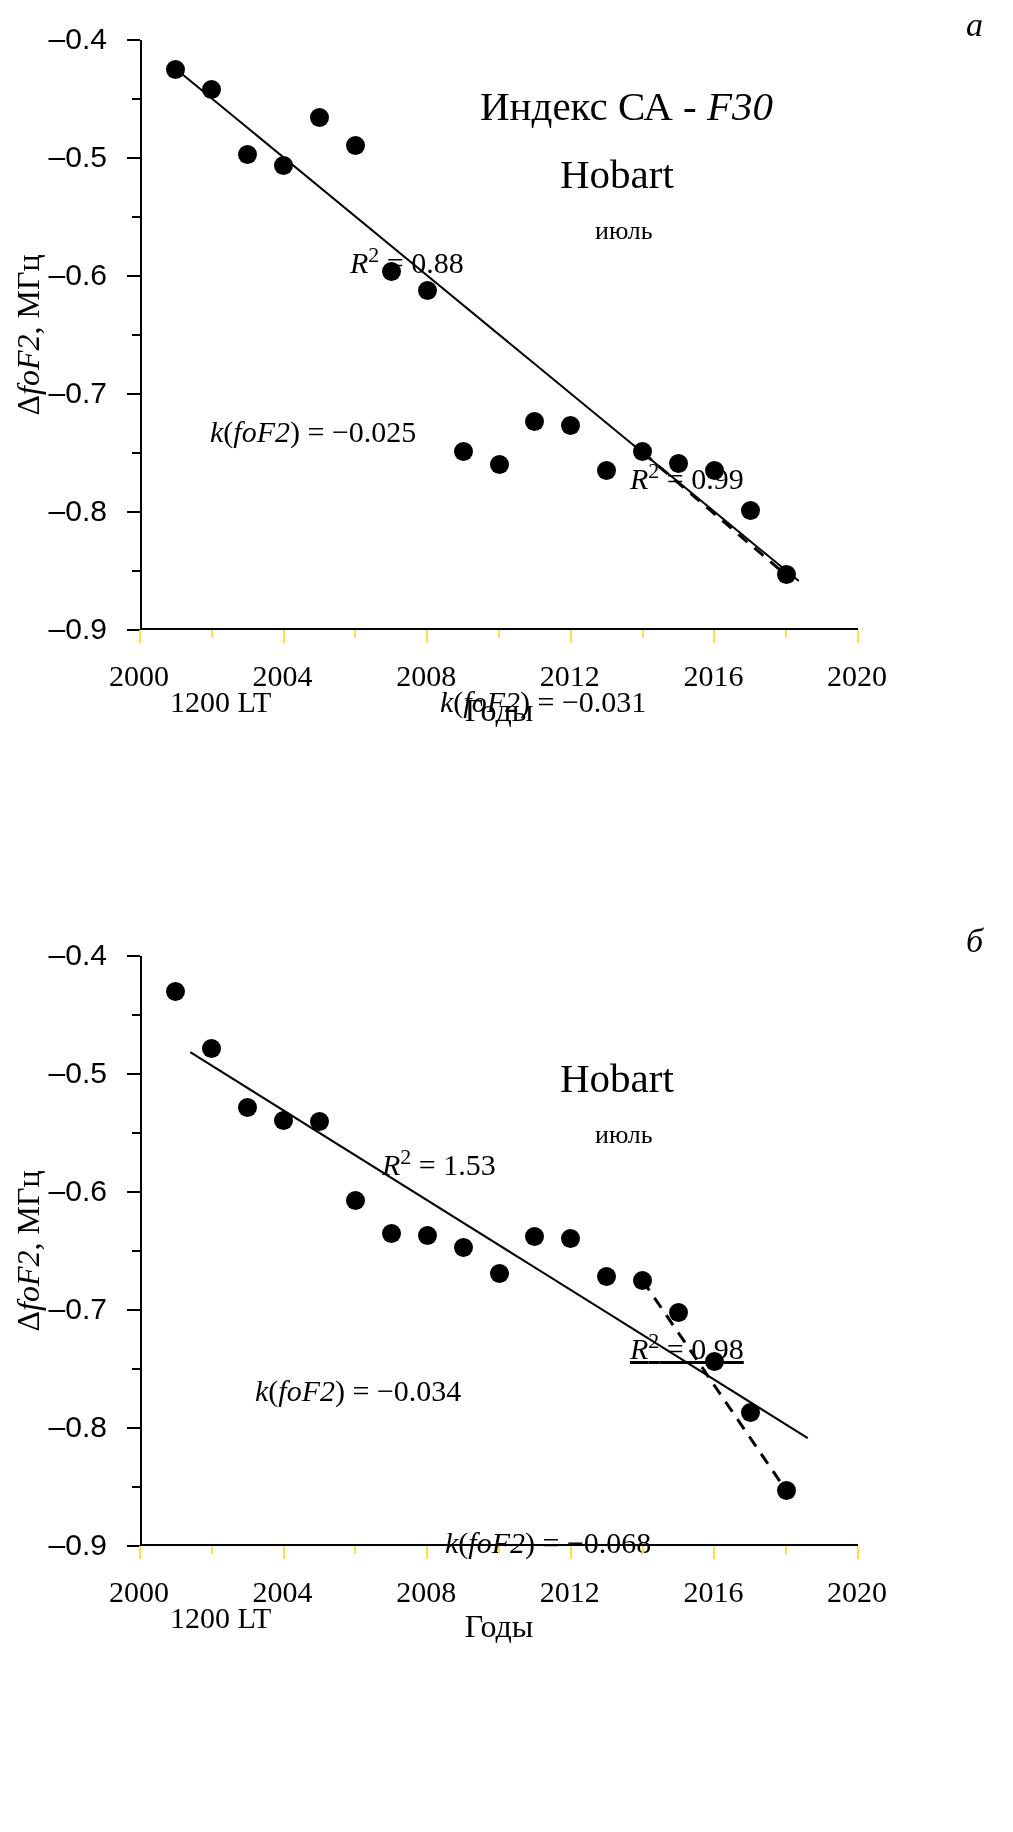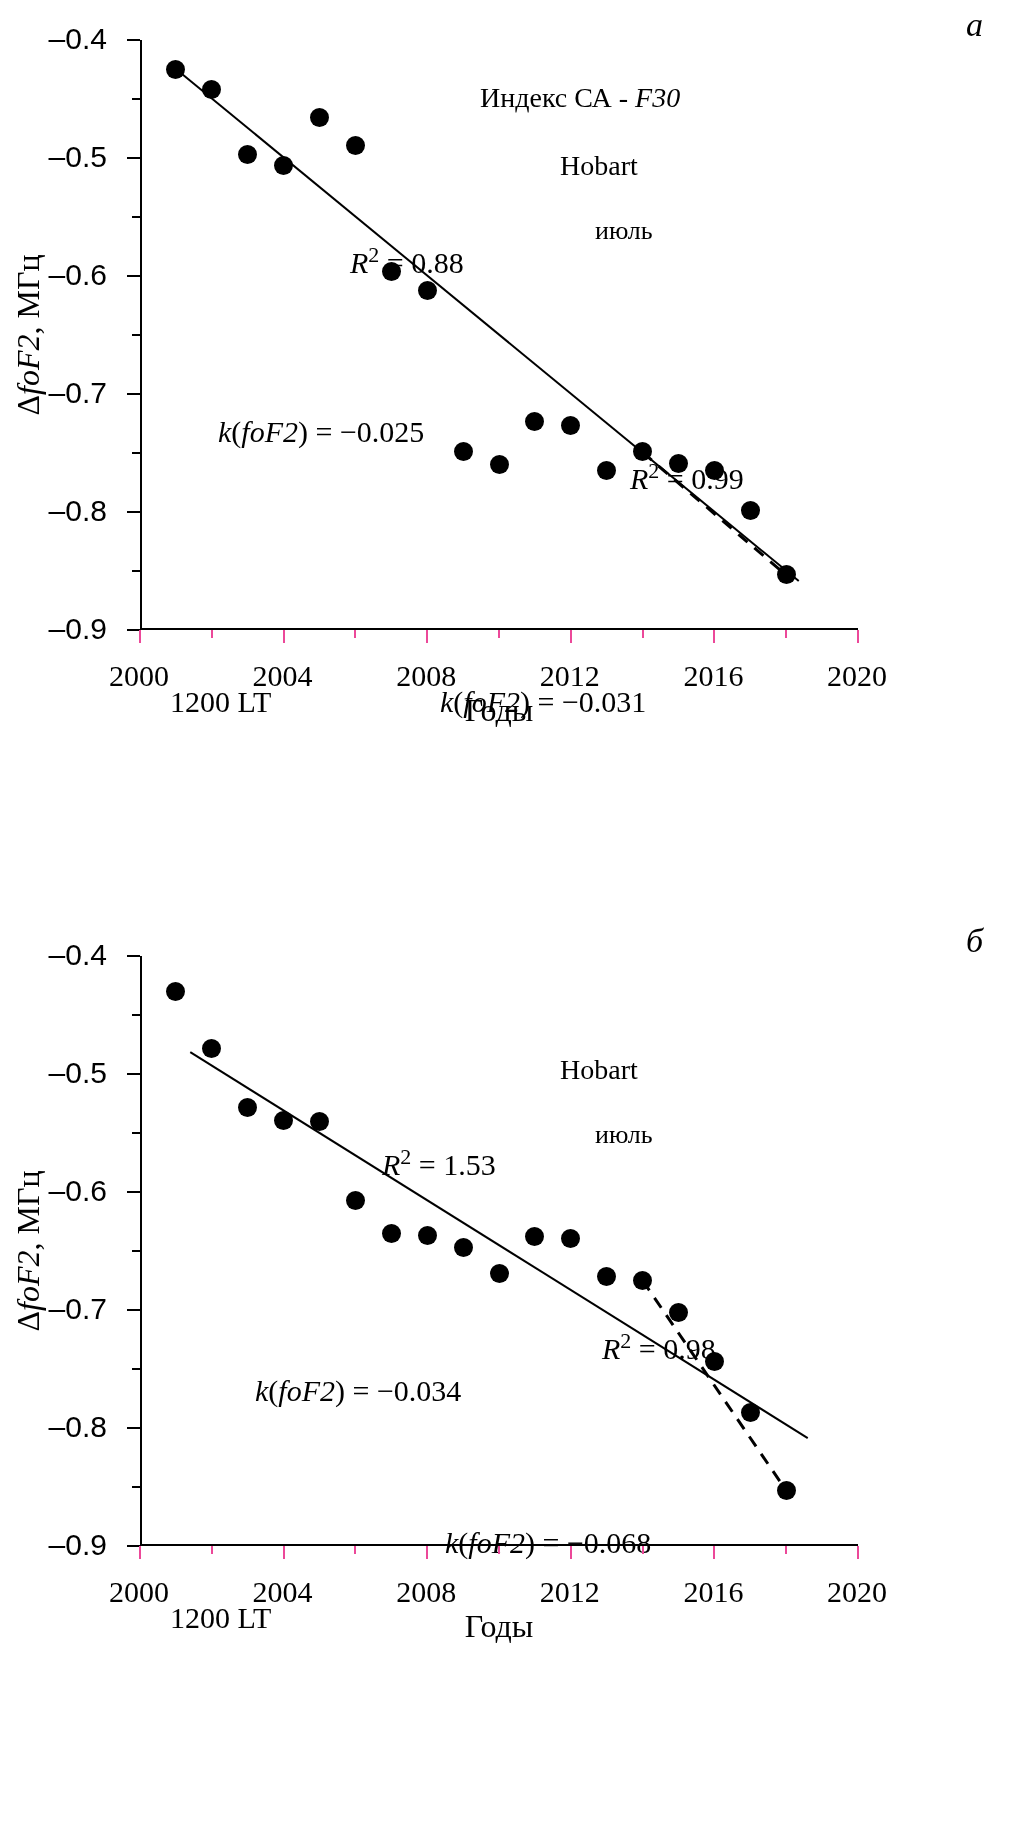--- a/index.html
+++ b/index.html
@@ -67,21 +67,21 @@
   .tick-y.minor {
     left: -8px;
     width: 8px;
     height: 2px;
   }
   .tick-x {
     position: absolute;
     bottom: -13px;
     width: 2px;
     height: 13px;
-    background: #ec4899;
+    background: #fde047;
   }
   .tick-x.minor {
     bottom: -8px;
     height: 8px;
   }
   .ylabel-tick {
     position: absolute;
     right: 100%;
     margin-right: 20px;
     transform: translateY(-50%);
@@ -136,21 +136,21 @@
   }
   .annot {
     position: absolute;
     font-size: 30px;
     white-space: nowrap;
     font-family: "Liberation Serif", serif;
   }
   .annot .it { font-style: italic; }
   .legend {
     position: absolute;
-    font-size: 28px;
+    font-size: 41px;
     white-space: nowrap;
   }
   .legend .it { font-style: italic; }
   .legend-small {
     position: absolute;
     font-size: 26px;
     white-space: nowrap;
   }
 </style>
 </head>
@@ -177,21 +177,21 @@
     </div>
     <div class="legend" style="left: 420px; top: 110px;">Hobart</div>
     <div class="legend-small" style="left: 455px; top: 176px;">июль</div>
 
     <div class="annot" style="left: 210px; top: 202px;">
       <span class="it">R</span><span style="font-size:22px; vertical-align:super;">2</span><span> = 0.88</span>
     </div>
     <div class="annot" style="left: 490px; top: 418px;">
       <span class="it">R</span><span style="font-size:22px; vertical-align:super;">2</span><span> = 0.99</span>
     </div>
-    <div class="annot" style="left: 78px; top: 375px;">
+    <div class="annot" style="left: 70px; top: 375px;">
       <span class="it">k</span><span>(</span><span class="it">foF2</span><span>) = −0.025</span>
     </div>
     <div class="annot" style="left: 300px; top: 645px;">
       <span class="it">k</span><span>(</span><span class="it">foF2</span><span>) = −0.031</span>
     </div>
     <div class="annot" style="left: 30px; top: 645px;">1200 LT</div>
   <div class="tick-y" style="top: 589px;">
         <span class="ylabel-tick">–0.9</span>
       </div>
       <div class="tick-y" style="top: 471px;">
@@ -273,21 +273,21 @@
       <span>Δ</span><span class="it">foF2</span><span>, МГц</span>
     </div>
     <div class="axis-title-x">Годы</div>
 
     <div class="legend" style="left: 420px; top: 98px;">Hobart</div>
     <div class="legend-small" style="left: 455px; top: 164px;">июль</div>
 
     <div class="annot" style="left: 242px; top: 188px;">
       <span class="it">R</span><span style="font-size:22px; vertical-align:super;">2</span><span> = 1.53</span>
     </div>
-    <div class="annot" style="left: 462px; top: 372px;">
+    <div class="annot" style="left: 490px; top: 372px; text-decoration: underline;">
       <span class="it">R</span><span style="font-size:22px; vertical-align:super;">2</span><span> = 0.98</span>
     </div>
     <div class="annot" style="left: 115px; top: 418px;">
       <span class="it">k</span><span>(</span><span class="it">foF2</span><span>) = −0.034</span>
     </div>
     <div class="annot" style="left: 305px; top: 570px;">
       <span class="it">k</span><span>(</span><span class="it">foF2</span><span>) = −0.068</span>
     </div>
     <div class="annot" style="left: 30px; top: 645px;">1200 LT</div>
   <div class="tick-y" style="top: 589px;">

